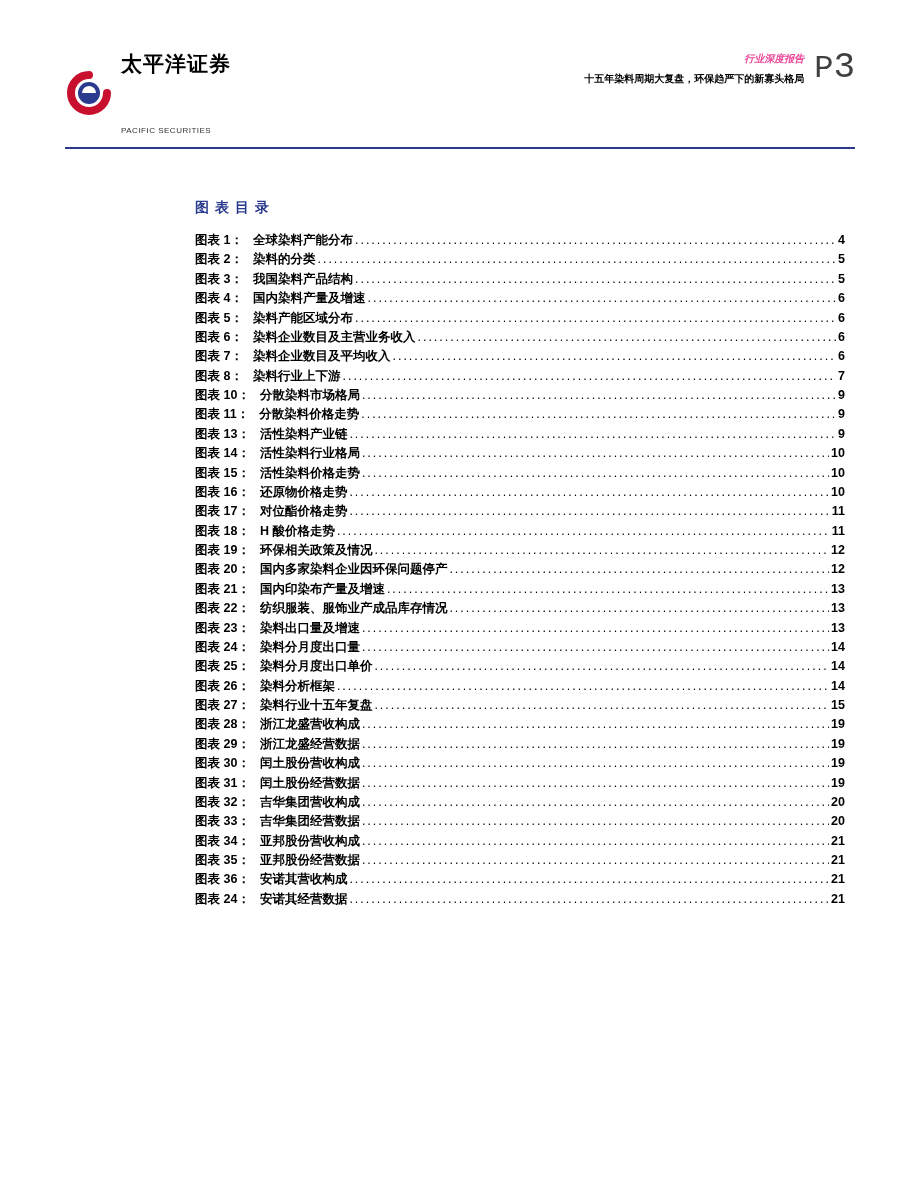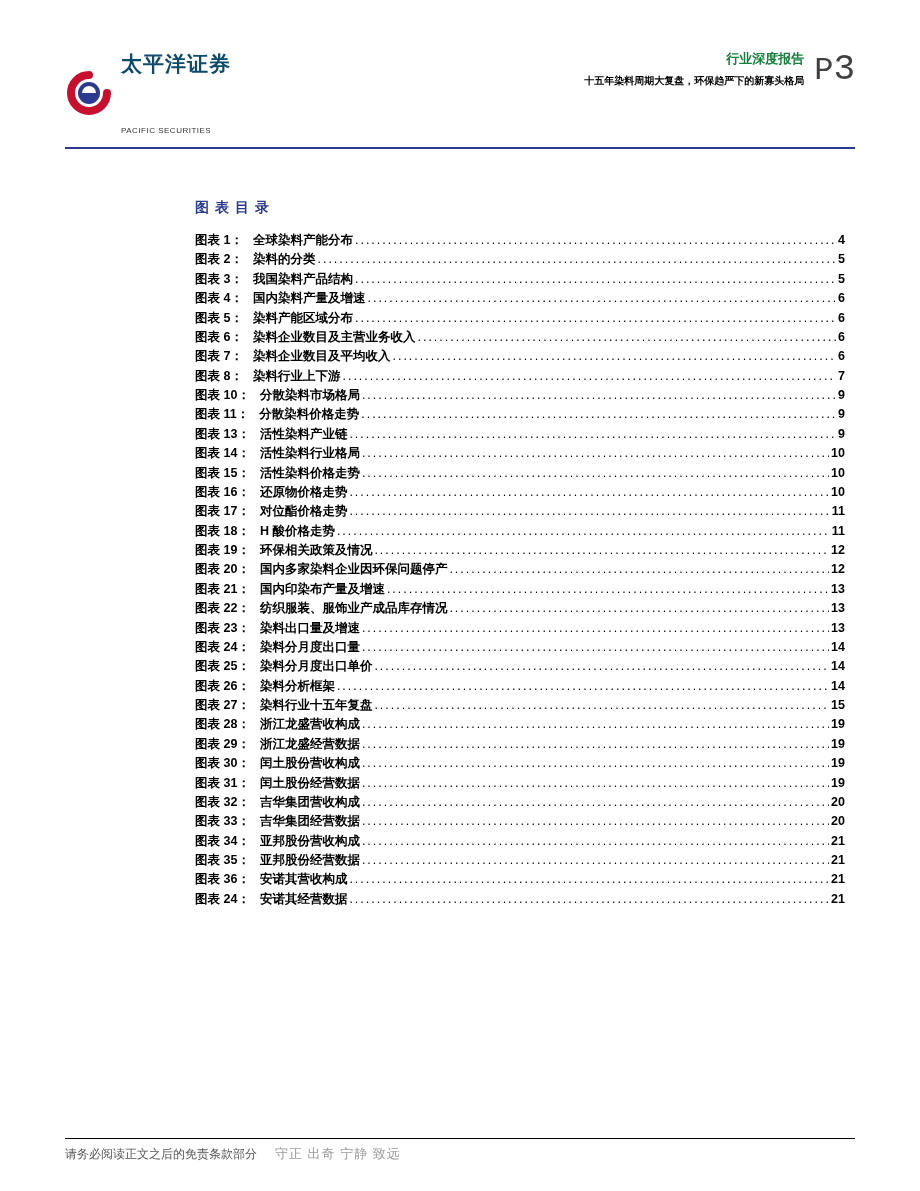--- a/index.html
+++ b/index.html
@@ -34,21 +34,21 @@
       height: 48px;
       position: relative;
     }
     .logo-text {
       display: flex;
       flex-direction: column;
     }
     .logo-cn {
       font-size: 21px;
       font-weight: bold;
-      color: #0c4a6e;
+      color: #000000;
       letter-spacing: 1px;
     }
     .logo-en {
       font-size: 8px;
       color: #333;
       letter-spacing: 0.5px;
       margin-top: 48px;
     }
     .header-right {
       text-align: right;
@@ -56,23 +56,24 @@
       align-items: flex-end;
       gap: 10px;
     }
     .header-right-text {
       display: flex;
       flex-direction: column;
       align-items: flex-end;
       gap: 6px;
     }
     .report-type {
-      font-size: 13px;
-      color: #15803d;
-      font-weight: bold;
+      font-size: 10px;
+      color: #ec4899;
+      font-weight: bold;
+      font-style: italic;
     }
     .report-title {
       font-size: 10px;
       color: #000;
       font-weight: bold;
     }
     .page-number {
       font-size: 36px;
       color: #404040;
       font-weight: 300;
@@ -384,20 +385,14 @@
         </li>
         <li class="toc-item">
           <span class="toc-label">图表 24：</span>
           <span class="toc-title">安诺其经营数据</span>
           <span class="toc-dots"></span>
           <span class="toc-page">21</span>
         </li>
       </ul>
   </div>
 
-  <div class="footer">
-    <div class="footer-line">
-      <span class="footer-disclaimer">请务必阅读正文之后的免责条款部分</span>
-      <span class="footer-motto">守正 出奇 宁静 致远</span>
-    </div>
-  </div>
 
 </div>
 
 </body></html>

